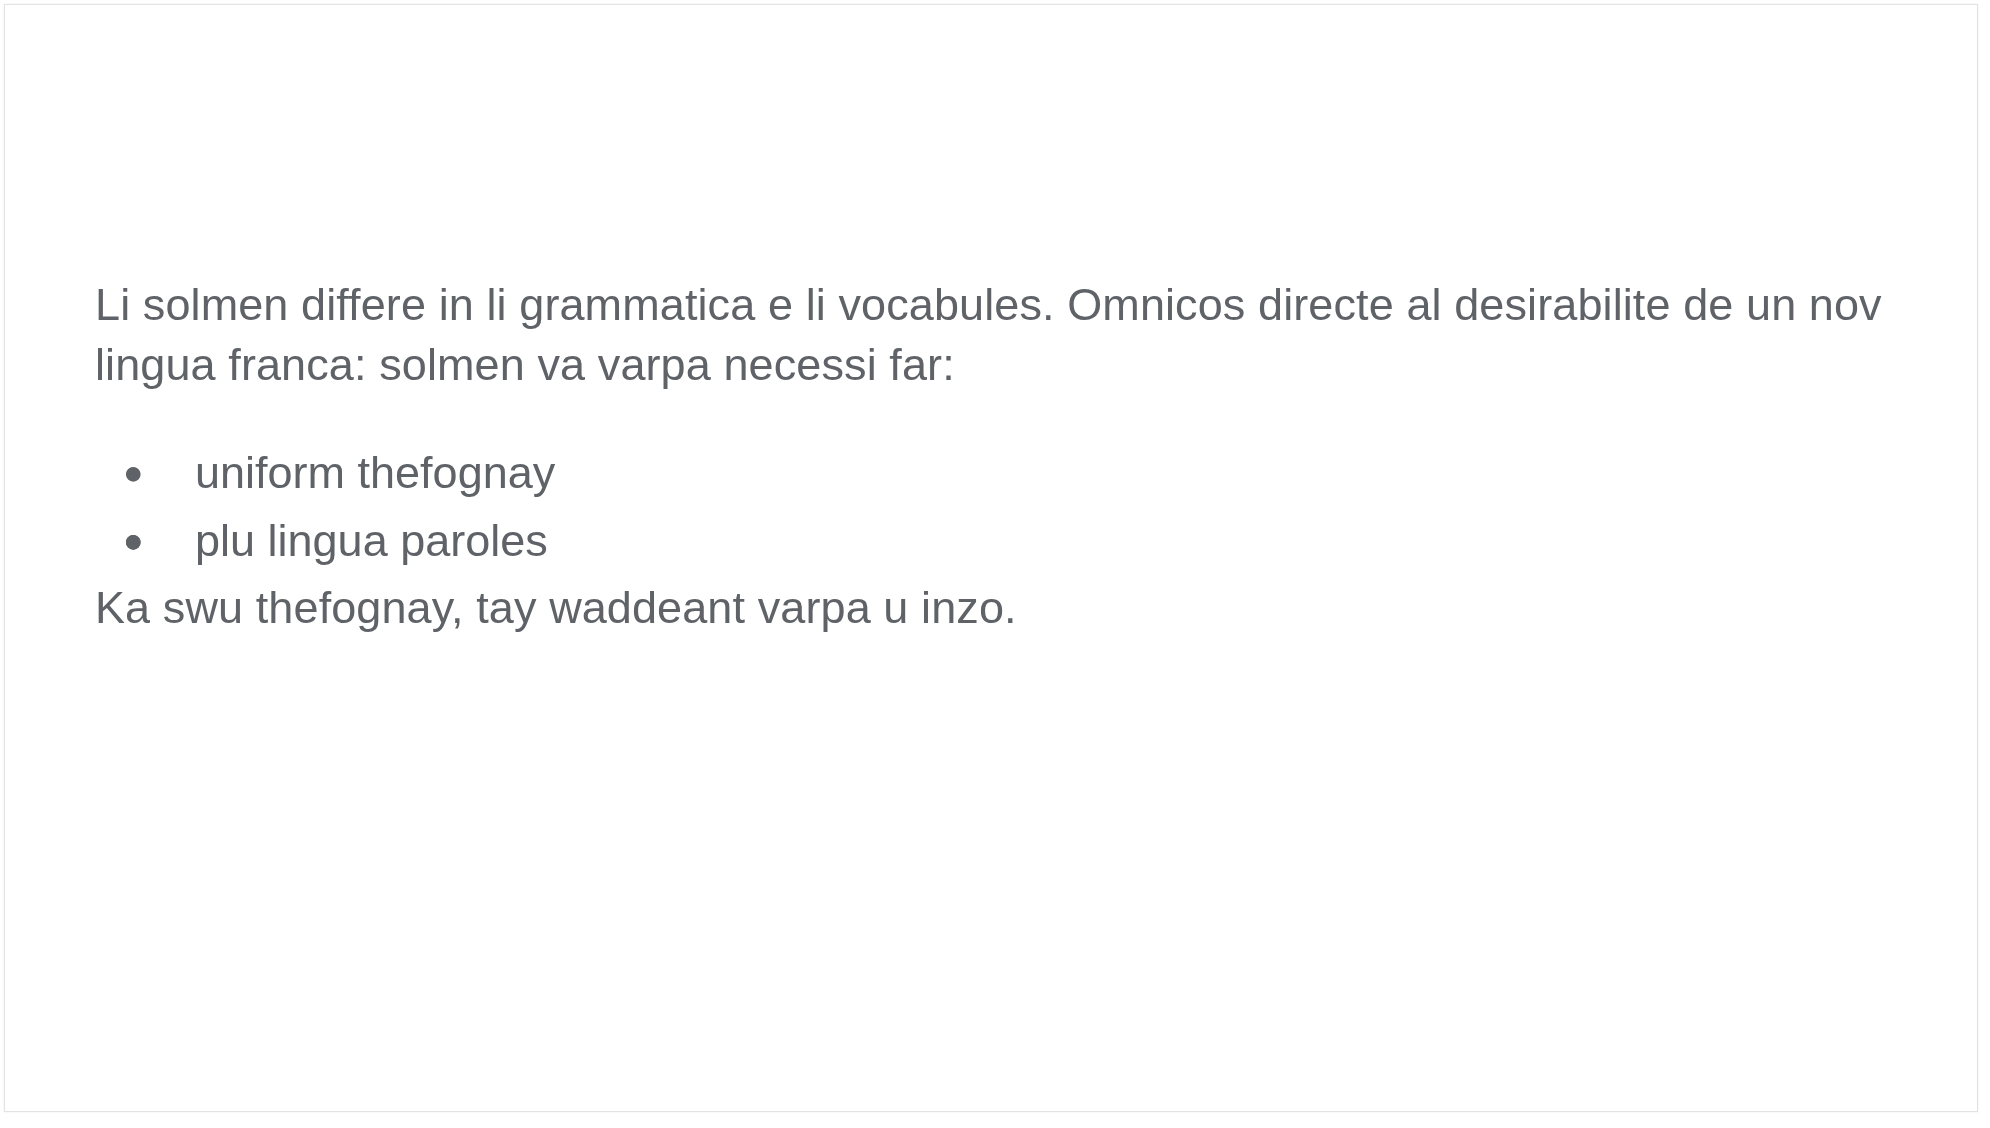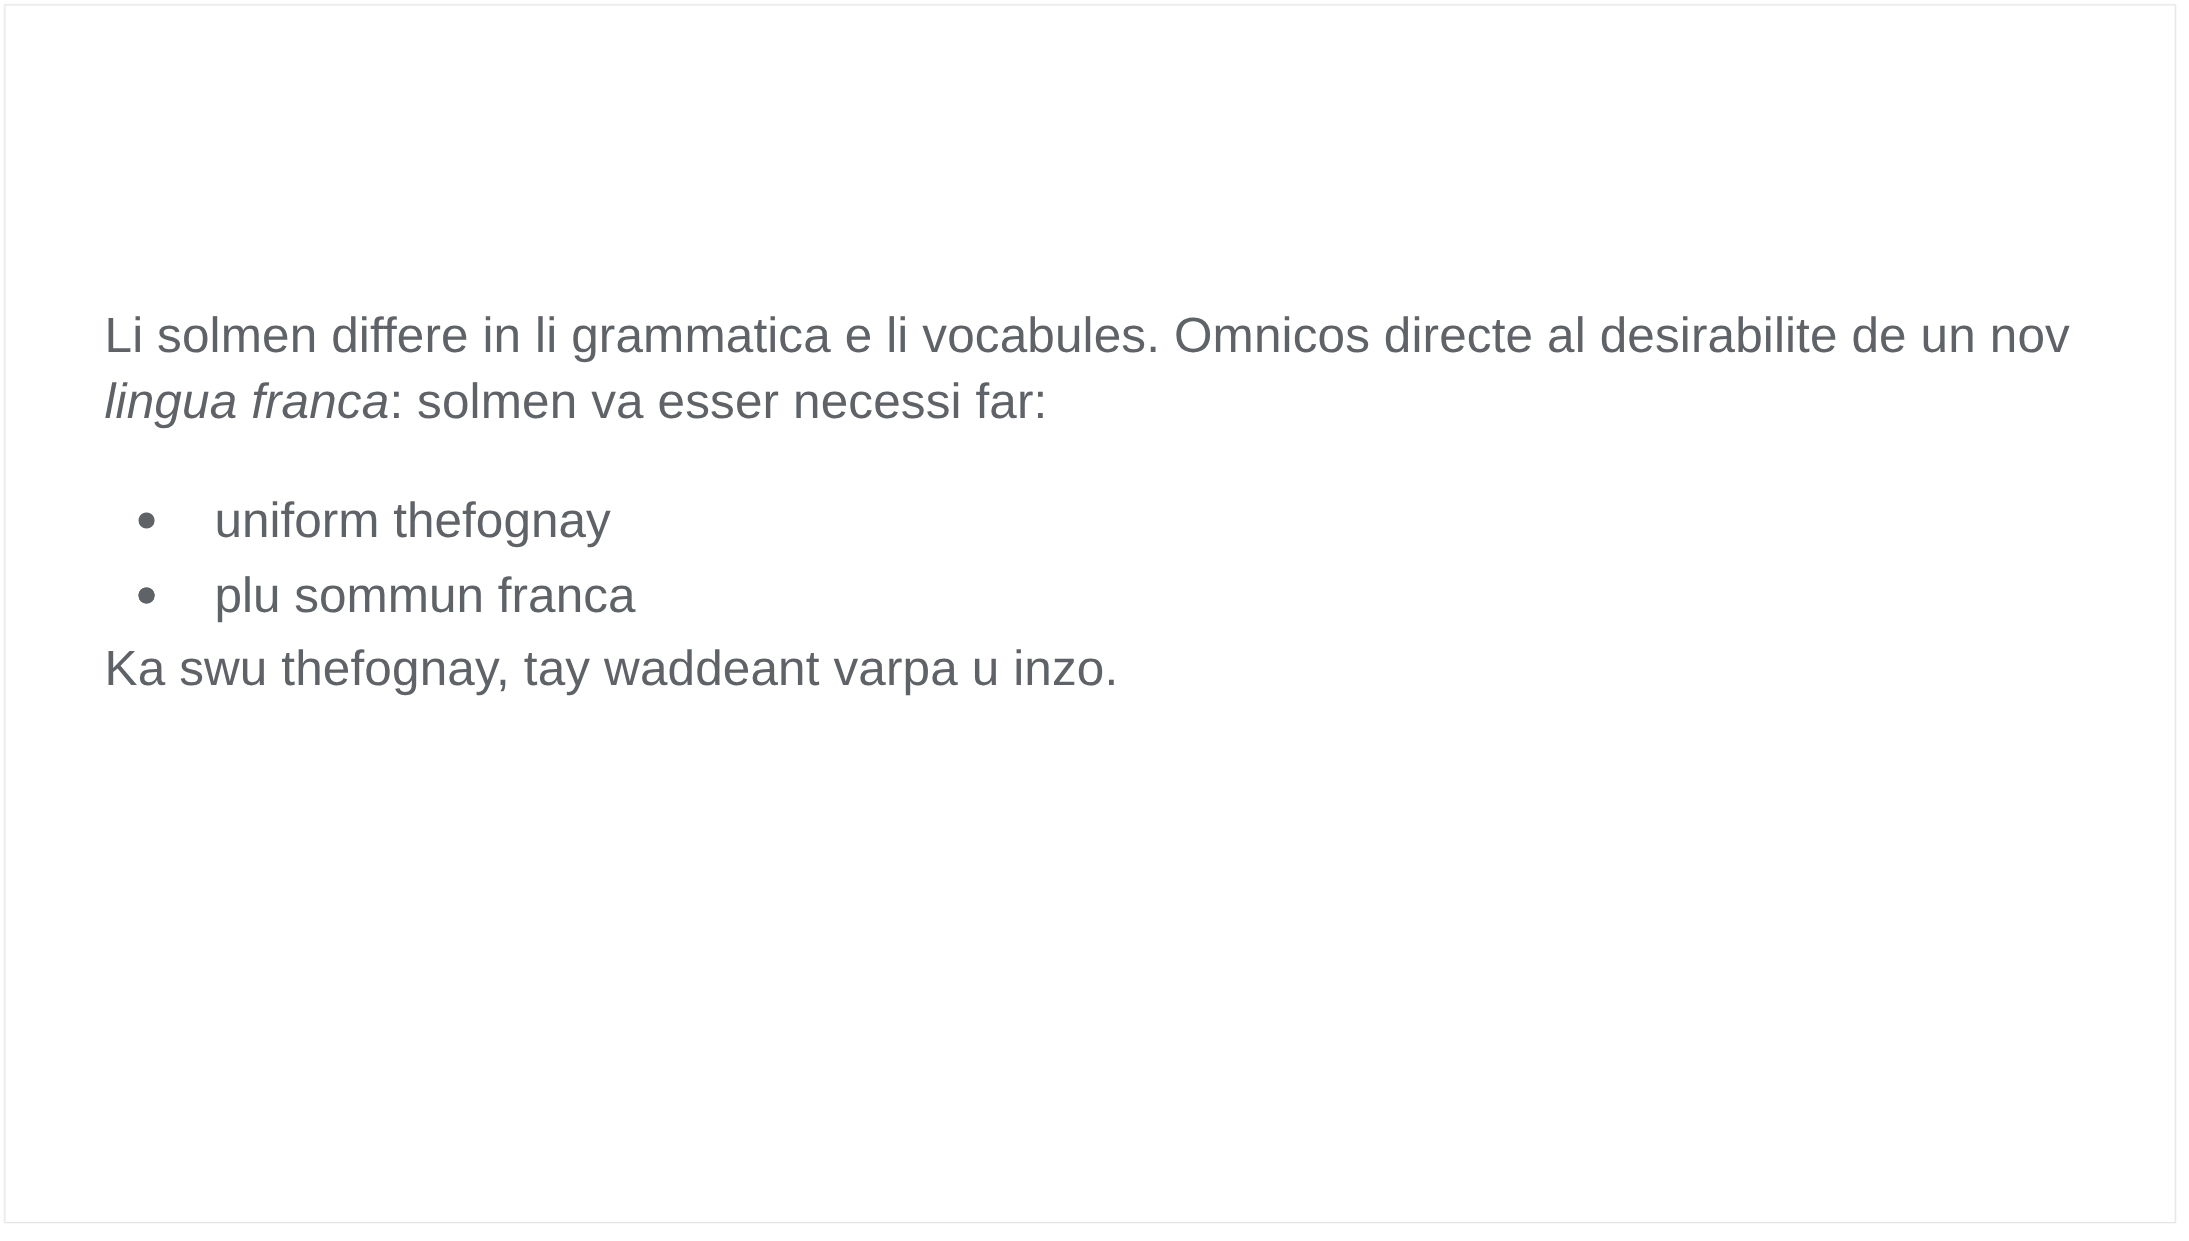--- a/index.html
+++ b/index.html
@@ -41,21 +41,20 @@
   }
   .para {
     color: #5f6368;
     font-size: 45px;
     line-height: 1.33;
     margin: 0 0 0 0;
     letter-spacing: 0.1px;
     font-weight: 400;
   }
   .para .em {
-    font-style: italic;
   }
   .bullet-list {
     margin: 48px 0 0 0;
     padding: 0;
     list-style: none;
   }
   .bullet-item {
     position: relative;
     color: #5f6368;
     font-size: 45px;
@@ -75,33 +74,33 @@
   }
 </style>
 </head>
 <body>
 
 <div class="slide-canvas">
   <div class="slide-frame">
 
     <div class="content-body">
 
-      <p class="para"><span>Li solmen differe in li grammatica e li vocabules. Omnicos directe al desirabilite de un nov </span><span class="em">lingua franca</span><span>: solmen va esser necessi far:</span></p>
+      <p class="para"><span>Li solmen differe in li grammatica e li vocabules. Omnicos directe al desirabilite de un nov </span><span class="em">lingua franca</span><span>: solmen va varpa necessi far:</span></p>
 
       <ul class="bullet-list">
         <li class="bullet-item">
           <span class="bullet-dot">●</span>
           <span>uniform thefognay</span>
         </li>
         <li class="bullet-item">
           <span class="bullet-dot">●</span>
         </li>
         <li class="bullet-item">
           <span class="bullet-dot">●</span>
-          <span>plu sommun franca</span>
+          <span>plu lingua paroles</span>
         </li>
       </ul>
 
       <p class="para closing">Ka swu thefognay, tay waddeant varpa u inzo.</p>
 
     </div>
   </div>
 </div>
 
 </body></html>

